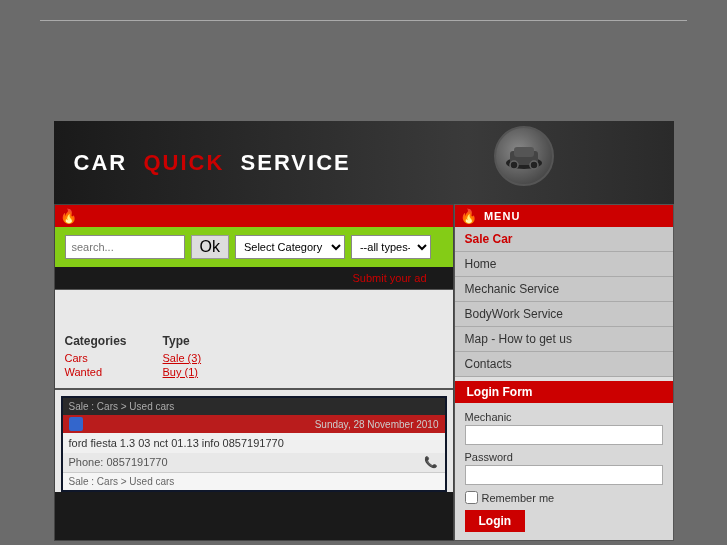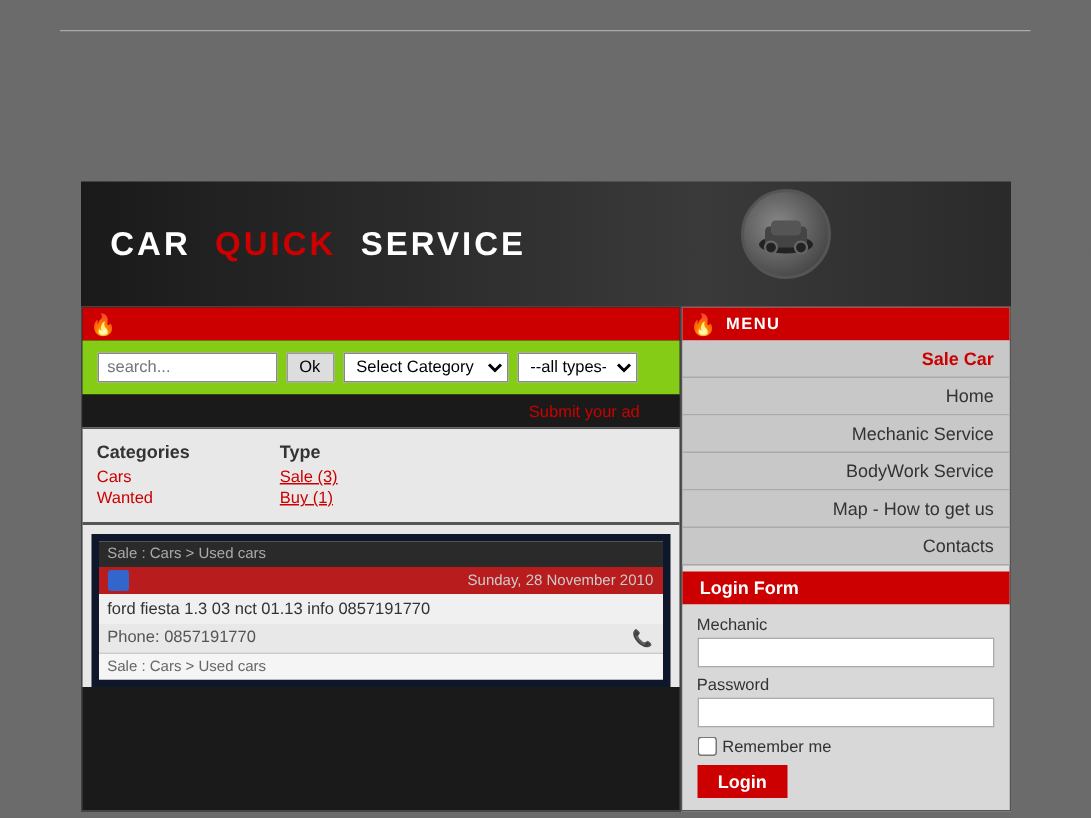--- a/index.html
+++ b/index.html
@@ -85,21 +85,21 @@
       border: 1px solid #888;
       padding: 3px 6px;
       font-size: 11px;
       color: #999;
       width: 120px;
     }
     .ok-btn {
       background: #ddd;
       border: 1px solid #999;
       padding: 2px 8px;
-      font-size: 11px;
+      font-size: 16px;
       cursor: pointer;
     }
     .select-category {
       background: #fff;
       border: 1px solid #888;
       padding: 2px 4px;
       font-size: 11px;
       width: 110px;
     }
     .select-type {
@@ -119,21 +119,22 @@
       font-size: 11px;
       text-decoration: none;
     }
     .categories-section {
       background: #e8e8e8;
       padding: 8px 10px;
       border-top: 1px solid #555;
     }
     .categories-row {
       display: flex;
-      gap: 60px;
+      gap: 36px;
+      margin-top: 36px;
     }
     .cat-header {
       font-weight: bold;
       color: #333;
       font-size: 12px;
       margin-bottom: 4px;
     }
     .cat-link {
       color: #cc0000;
       text-decoration: none;
@@ -146,21 +147,21 @@
       font-size: 11px;
       display: block;
       margin-bottom: 2px;
     }
     .listing-area {
       background: #e8e8e8;
       border-top: 2px solid #555;
     }
     .listing-item {
       background: #e0e0e0;
-      border: 5px solid #0f172a;
+      border: 2px solid #0f172a;
       margin: 6px;
     }
     .listing-breadcrumb {
       background: #2a2a2a;
       color: #aaa;
       font-size: 10px;
       padding: 3px 6px;
     }
     .listing-date-bar {
       background: #b91c1c;
@@ -219,21 +220,20 @@
       font-weight: bold;
       letter-spacing: 1px;
     }
     .menu-item {
       padding: 5px 10px;
       background: #c8c8c8;
       border-bottom: 1px solid #aaa;
       font-size: 12px;
       color: #333;
       cursor: pointer;
-      text-align: right;
     }
     .menu-item.active {
       color: #cc0000;
       font-weight: bold;
     }
     .login-form-bar {
       background: #cc0000;
       color: #fff;
       font-size: 12px;
       font-weight: bold;

